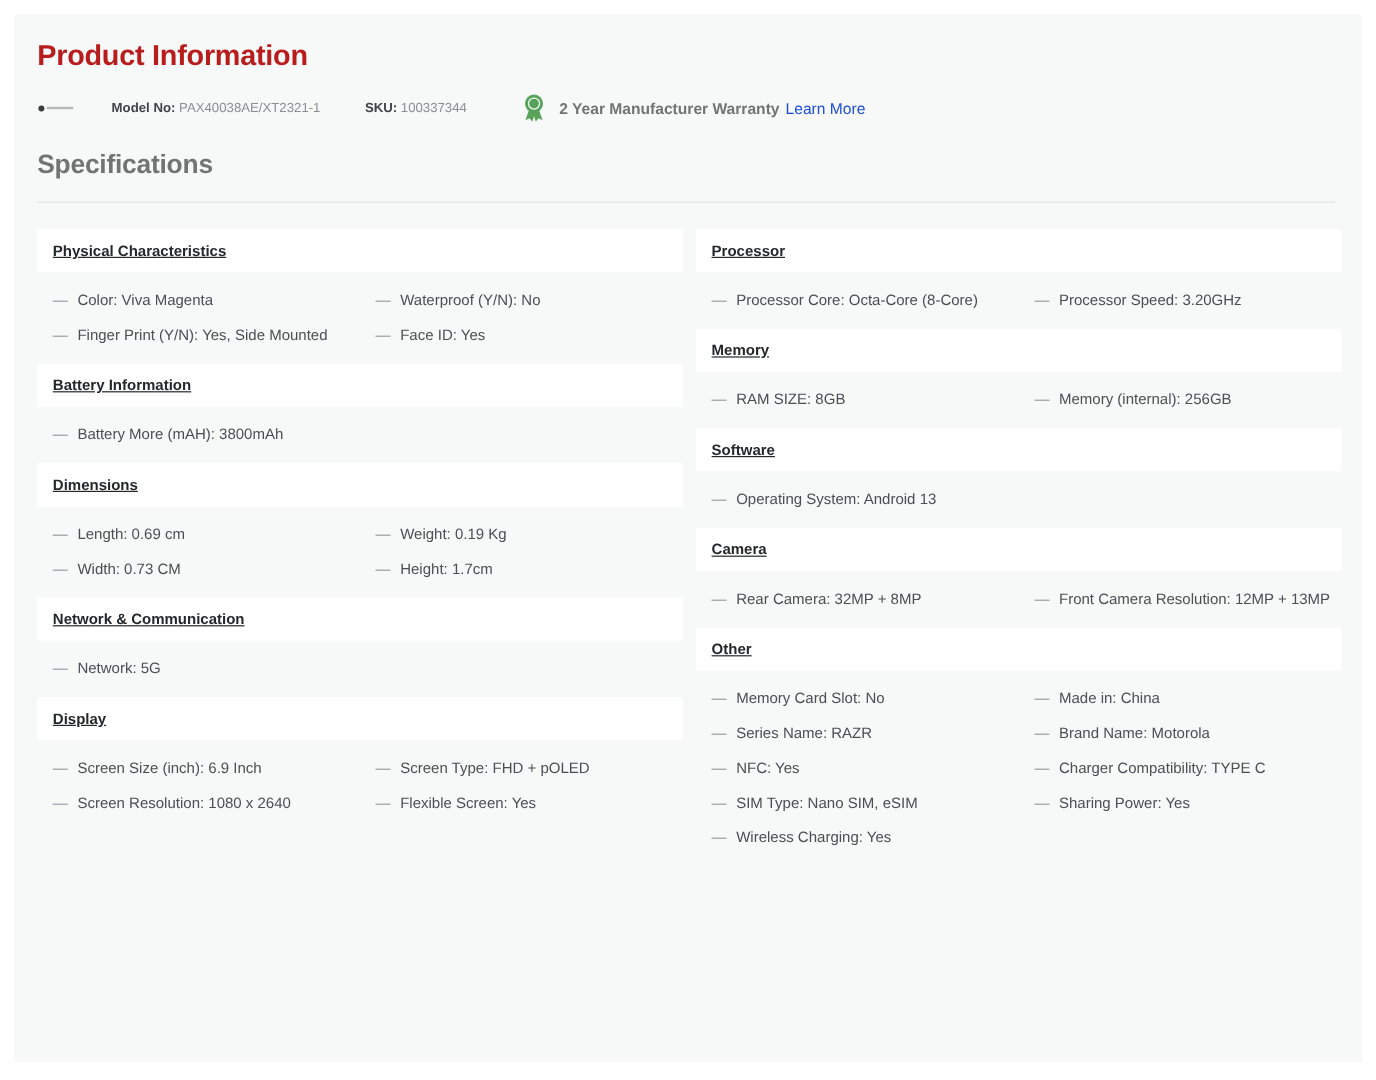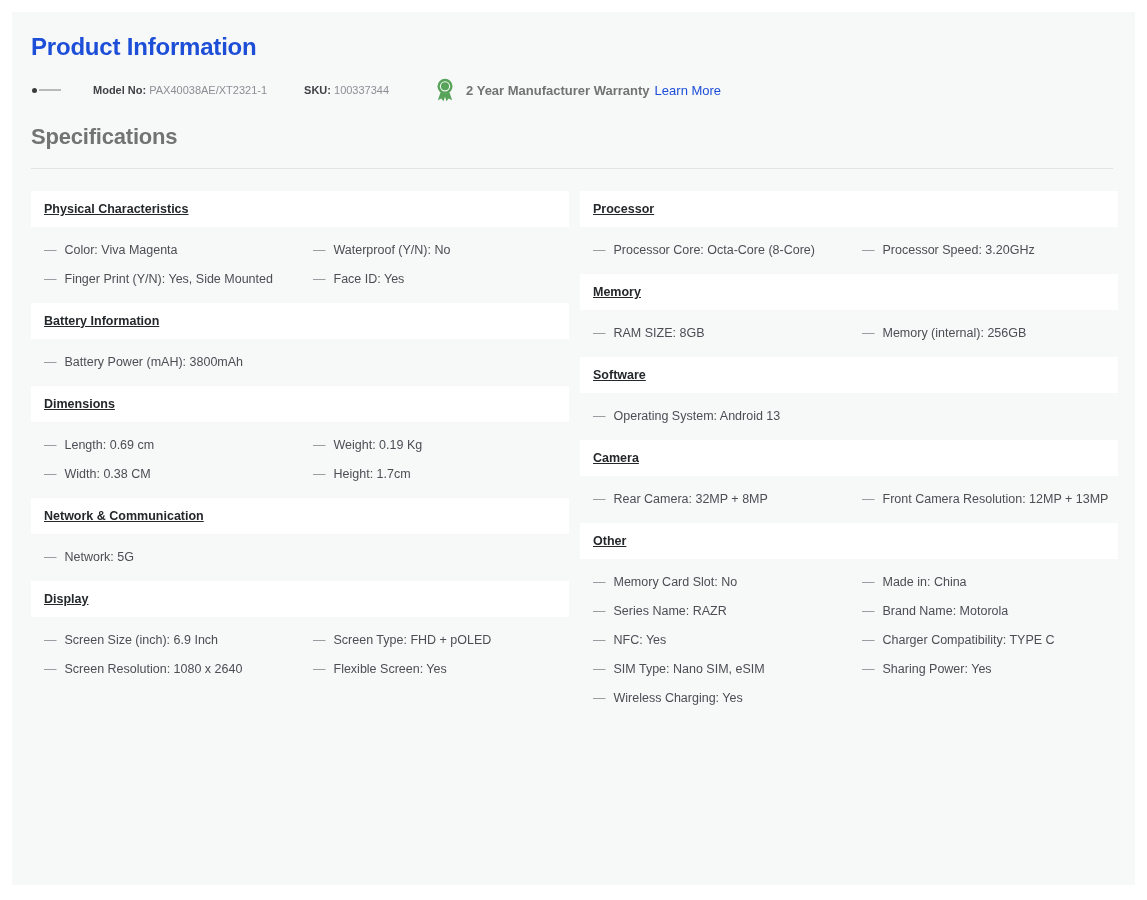--- a/index.html
+++ b/index.html
@@ -20,21 +20,21 @@
     height: 873px;
     background: #f7f8f8;
     overflow: hidden;
   }
 
   
   .pi-title {
     margin: 21px 0 0 19px;
     font-size: 24px;
     font-weight: 700;
-    color: #1d4ed8;
+    color: #b91c1c;
     letter-spacing: -0.2px;
   }
 
   .meta-row {
     display: flex;
     align-items: center;
     margin: 18px 0 0 20px;
     height: 22px;
     gap: 15px;
   }
@@ -208,38 +208,38 @@
               <span class="dash">—</span>
               <span class="txt">Face ID: Yes</span>
             </div>
           </div>
         </div>
         <div class="section-head">Battery Information</div>
         <div class="section-body">
           <div class="spec-grid">
             <div class="spec-cell">
               <span class="dash">—</span>
-              <span class="txt">Battery Power (mAH): 3800mAh</span>
+              <span class="txt">Battery More (mAH): 3800mAh</span>
             </div>
           </div>
         </div>
         <div class="section-head">Dimensions</div>
         <div class="section-body">
           <div class="spec-grid">
             <div class="spec-cell">
               <span class="dash">—</span>
               <span class="txt">Length: 0.69 cm</span>
             </div>
             <div class="spec-cell">
               <span class="dash">—</span>
               <span class="txt">Weight: 0.19 Kg</span>
             </div>
             <div class="spec-cell">
               <span class="dash">—</span>
-              <span class="txt">Width: 0.38 CM</span>
+              <span class="txt">Width: 0.73 CM</span>
             </div>
             <div class="spec-cell">
               <span class="dash">—</span>
               <span class="txt">Height: 1.7cm</span>
             </div>
           </div>
         </div>
         <div class="section-head">Network &amp; Communication</div>
         <div class="section-body">
           <div class="spec-grid">

